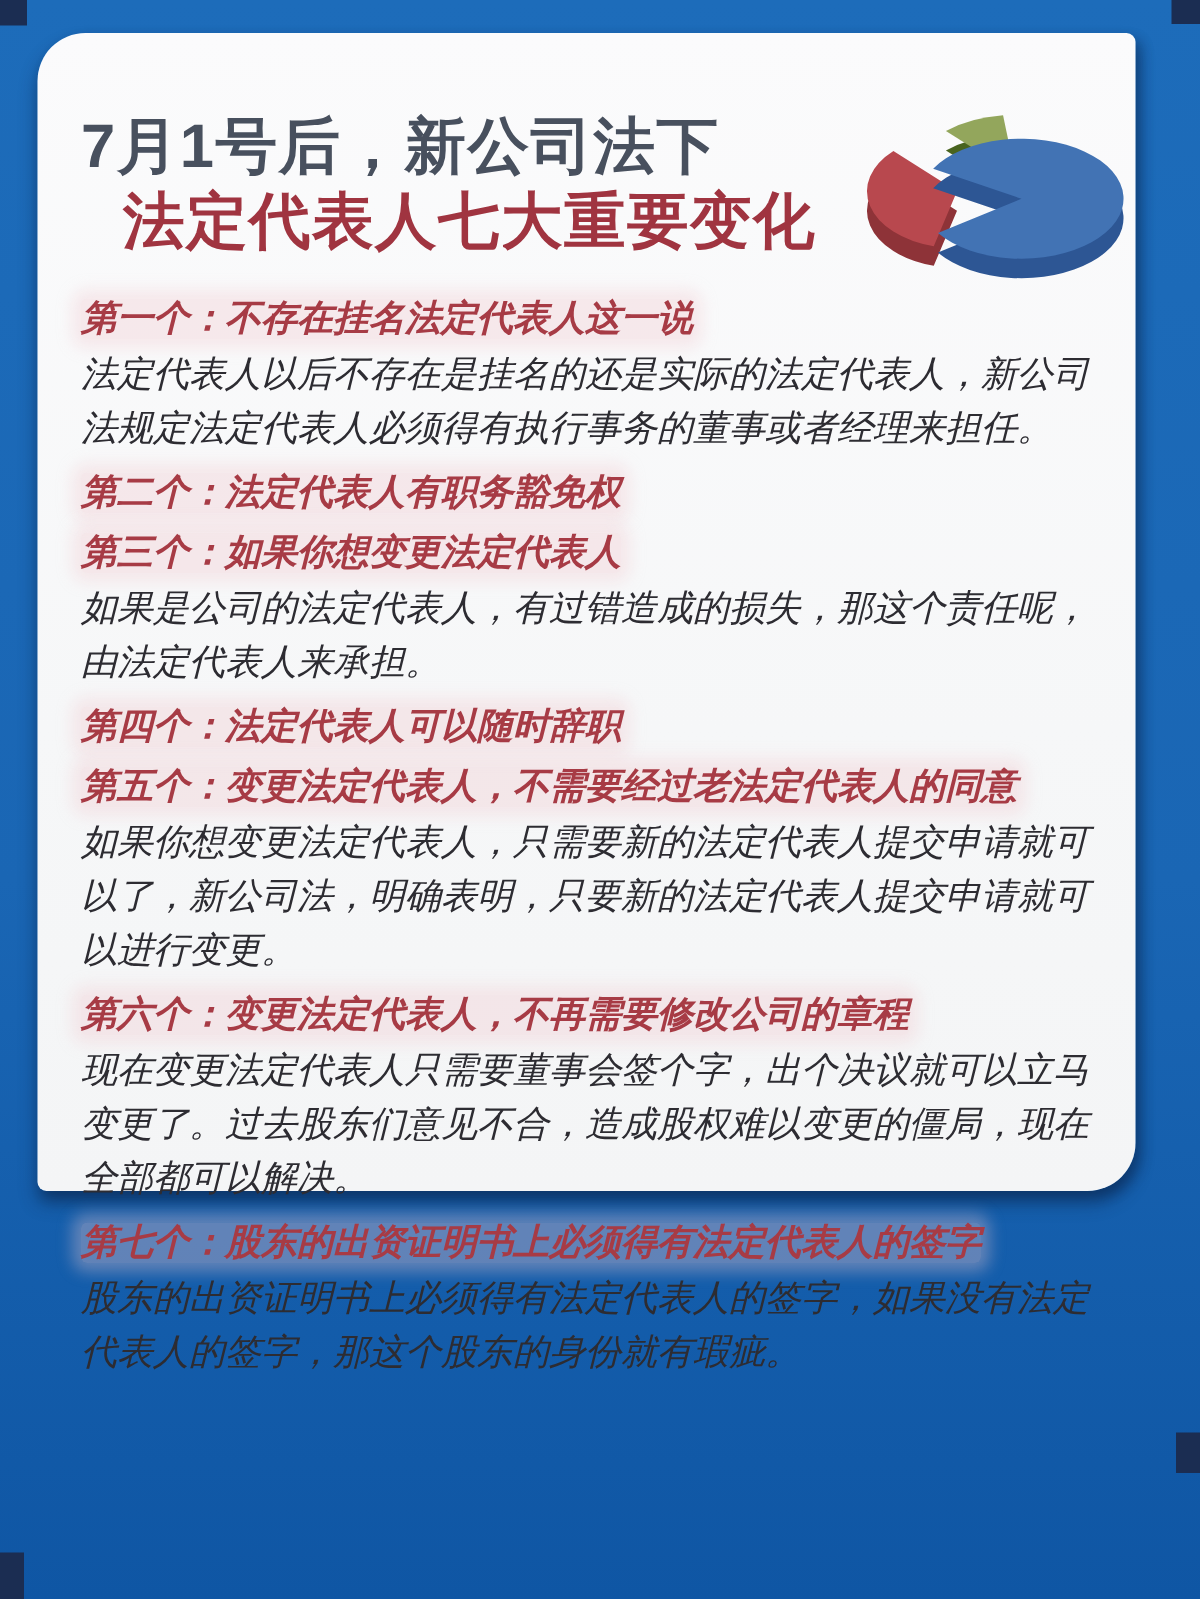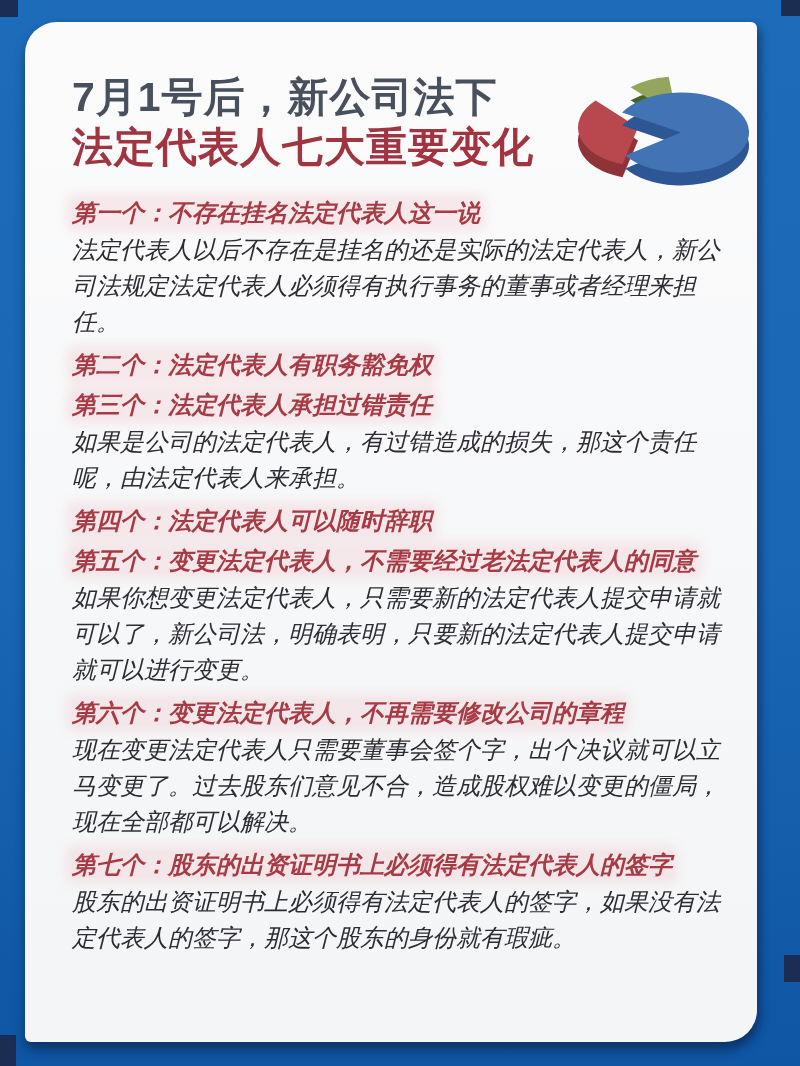--- a/index.html
+++ b/index.html
@@ -8,31 +8,31 @@
     background:linear-gradient(180deg,#1d6cba 0%,#1a66b4 55%,#0f56a4 100%);
     font-family:"Liberation Sans","DejaVu Sans",sans-serif;
   }
   .corner-mark{position:absolute;background:#1b2d52;}
   .cm-tl{left:0;top:0;width:18px;height:17px;}
   .cm-tr{right:0;top:0;width:19px;height:16px;}
   .cm-bl{left:0;top:1035px;width:16px;height:31px;}
   .cm-r{right:0;top:955px;width:16px;height:27px;}
 
   .card{
-    position:absolute;left:25px;top:22px;width:732px;height:1020px;
+    position:absolute;left:25px;top:22px;width:732px;height:772px;
     background:linear-gradient(180deg,#fbfbfc 0%,#f6f7f8 60%,#f4f5f6 100%);
     border-radius:32px 6px 32px 6px;
     box-shadow:0 8px 12px rgba(8,28,62,.45), 4px 4px 8px rgba(8,28,62,.30);
     box-sizing:border-box;
-    padding:50px 26px 0 47px;
+    padding:50px 26px 0 29px;
   }
 
   .title{margin:0;font-weight:800;font-size:41px;line-height:50px;letter-spacing:1px;}
   .title .t1{display:block;color:#48505e;}
-  .title .t2{display:block;color:#a03440;}
+  .title .t2{display:block;color:#a03440;margin-left:28px;}
 
   .pie-wrap{position:absolute;top:52px;right:2px;width:196px;height:126px;}
 
   .sections{margin-top:26px;}
   .section{margin:0 0 10px 0;font-style:italic;}
   .sec-heading{
     margin:0 0 4px 0;font-size:24px;line-height:30px;font-weight:700;color:#a73b45;
   }
   .sec-heading .halo{
     background:rgba(240,200,206,.35);
@@ -83,21 +83,21 @@
   <section class="section">
     <h2 class="sec-heading"><span class="halo sec-heading-text">第一个：不存在挂名法定代表人这一说</span></h2>
     <p class="sec-body">法定代表人以后不存在是挂名的还是实际的法定代表人，新公司法规定法定代表人必须得有执行事务的董事或者经理来担任。</p>
   </section>
 
   <section class="section">
     <h2 class="sec-heading"><span class="halo sec-heading-text">第二个：法定代表人有职务豁免权</span></h2>
   </section>
 
   <section class="section">
-    <h2 class="sec-heading"><span class="halo sec-heading-text">第三个：法定代表人承担过错责任</span></h2>
+    <h2 class="sec-heading"><span class="halo sec-heading-text">第三个：如果你想变更法定代表人</span></h2>
     <p class="sec-body">如果是公司的法定代表人，有过错造成的损失，那这个责任呢，由法定代表人来承担。</p>
   </section>
 
   <section class="section">
     <h2 class="sec-heading"><span class="halo sec-heading-text">第四个：法定代表人可以随时辞职</span></h2>
   </section>
 
   <section class="section">
     <h2 class="sec-heading"><span class="halo sec-heading-text">第五个：变更法定代表人，不需要经过老法定代表人的同意</span></h2>
     <p class="sec-body">如果你想变更法定代表人，只需要新的法定代表人提交申请就可以了，新公司法，明确表明，只要新的法定代表人提交申请就可以进行变更。</p>

